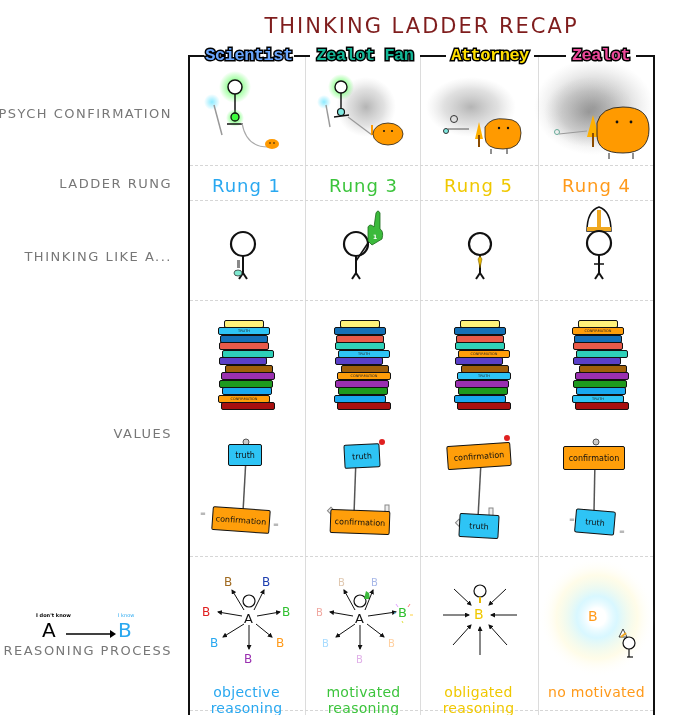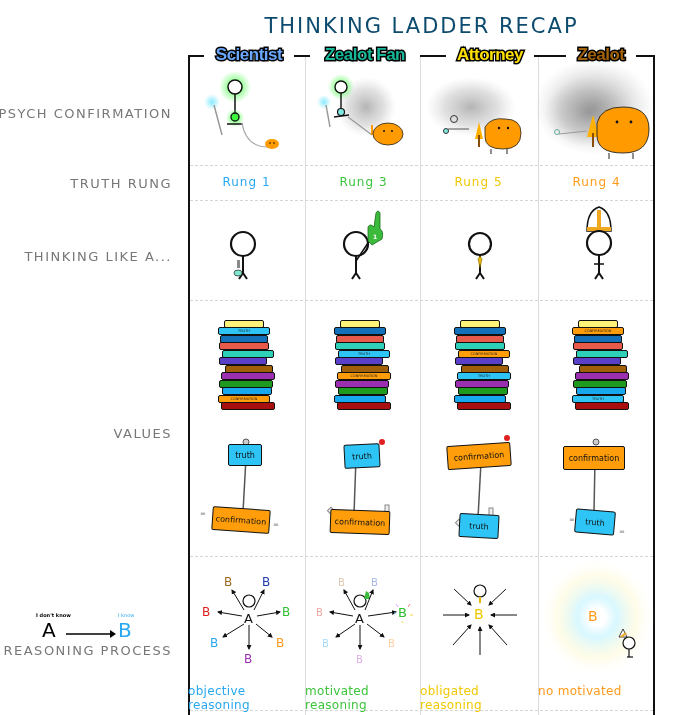--- a/index.html
+++ b/index.html
@@ -1,33 +1,33 @@
 <!DOCTYPE html>
 <html><head>
 <meta charset="utf-8">
 <style>
   html, body { margin:0; padding:0; background:#ffffff; }
   body { width:678px; height:715px; position:relative; overflow:hidden;
          font-family:"DejaVu Sans", sans-serif; }
   .title { position:absolute; left:188px; width:467px; top:14px; text-align:center;
-           color:#0c4a6e; font-size:21px; letter-spacing:2px; font-weight:normal; }
+           color:#7f1d1d; font-size:21px; letter-spacing:2px; font-weight:normal; }
   .frame { position:absolute; left:188px; top:55px; width:467px; height:660px;
            border-left:2px solid #111; border-right:2px solid #111; border-top:2px solid #111;
            box-sizing:border-box; }
   .vline { position:absolute; top:57px; height:658px; width:1px; background:#dcdcdc; }
   .hline { position:absolute; left:190px; width:463px; height:1px; border-top:1px dashed #d6d6d6; }
   .colhead { position:absolute; top:44px; height:22px; display:flex; align-items:center; justify-content:center;
-             font-family:Liberation Sans, sans-serif; font-weight:bold; font-size:17px;
+             font-family:Liberation Mono, monospace; font-weight:bold; font-size:17px;
              background:#fff; padding:0 2px; white-space:nowrap; }
   .colhead span { -webkit-text-stroke:3px #000; paint-order:stroke fill; letter-spacing:-0.5px; }
   .rowlabel { position:absolute; right:506px; color:#777; font-size:13px; letter-spacing:1.5px;
               text-align:right; white-space:nowrap; }
-  .rung { position:absolute; top:175px; width:117px; text-align:center; font-size:12px; letter-spacing:1px; }
+  .rung { position:absolute; top:175px; width:117px; text-align:center; font-size:18px; letter-spacing:1px; }
   .cell { position:absolute; }
-  .reason { position:absolute; top:684px; width:117px; text-align:left; font-size:12px; letter-spacing:0.3px; }
+  .reason { position:absolute; top:684px; width:117px; text-align:center; font-size:14px; letter-spacing:0.3px; }
   svg { overflow:visible; }
 </style>
 </head>
 <body>
 
 <div class="title">THINKING LADDER RECAP</div>
 
 <div class="frame"></div>
 <div class="vline" style="left:305px"></div>
 <div class="vline" style="left:420px"></div>
@@ -42,25 +42,25 @@
 <div class="colhead" style="left:204px;width:86px">
     <span style="color:#6aa7ff">Scientist</span>
   </div>
 <div class="colhead" style="left:310px;width:106px">
     <span style="color:#14b898">Zealot Fan</span>
   </div>
 <div class="colhead" style="left:446px;width:84px">
     <span style="color:#ffe000">Attorney</span>
   </div>
 <div class="colhead" style="left:566px;width:66px">
-    <span style="color:#a16207">Zealot</span>
+    <span style="color:#ec4899">Zealot</span>
   </div>
 
 <div class="rowlabel" style="top:106px">PSYCH CONFIRMATION</div>
-<div class="rowlabel" style="top:176px">TRUTH RUNG</div>
+<div class="rowlabel" style="top:176px">LADDER RUNG</div>
 <div class="rowlabel" style="top:249px">THINKING LIKE A...</div>
 <div class="rowlabel" style="top:426px">VALUES</div>
 <div class="rowlabel" style="top:643px">REASONING PROCESS</div>
 
 <div class="cell" style="left:30px;top:614px;width:130px;height:30px">
   <div style="position:absolute;left:6px;top:-2px;font-size:5px;color:#000;font-weight:bold">I don't know</div>
   <div style="position:absolute;left:12px;top:4px;font-size:20px;color:#000">A</div>
   <svg style="position:absolute;left:36px;top:16px" width="50" height="8">
       <line x1="0" y1="4" x2="44" y2="4" stroke="#000" stroke-width="1.6"></line>
       <polygon points="44,0 50,4 44,8" fill="#000"></polygon>

